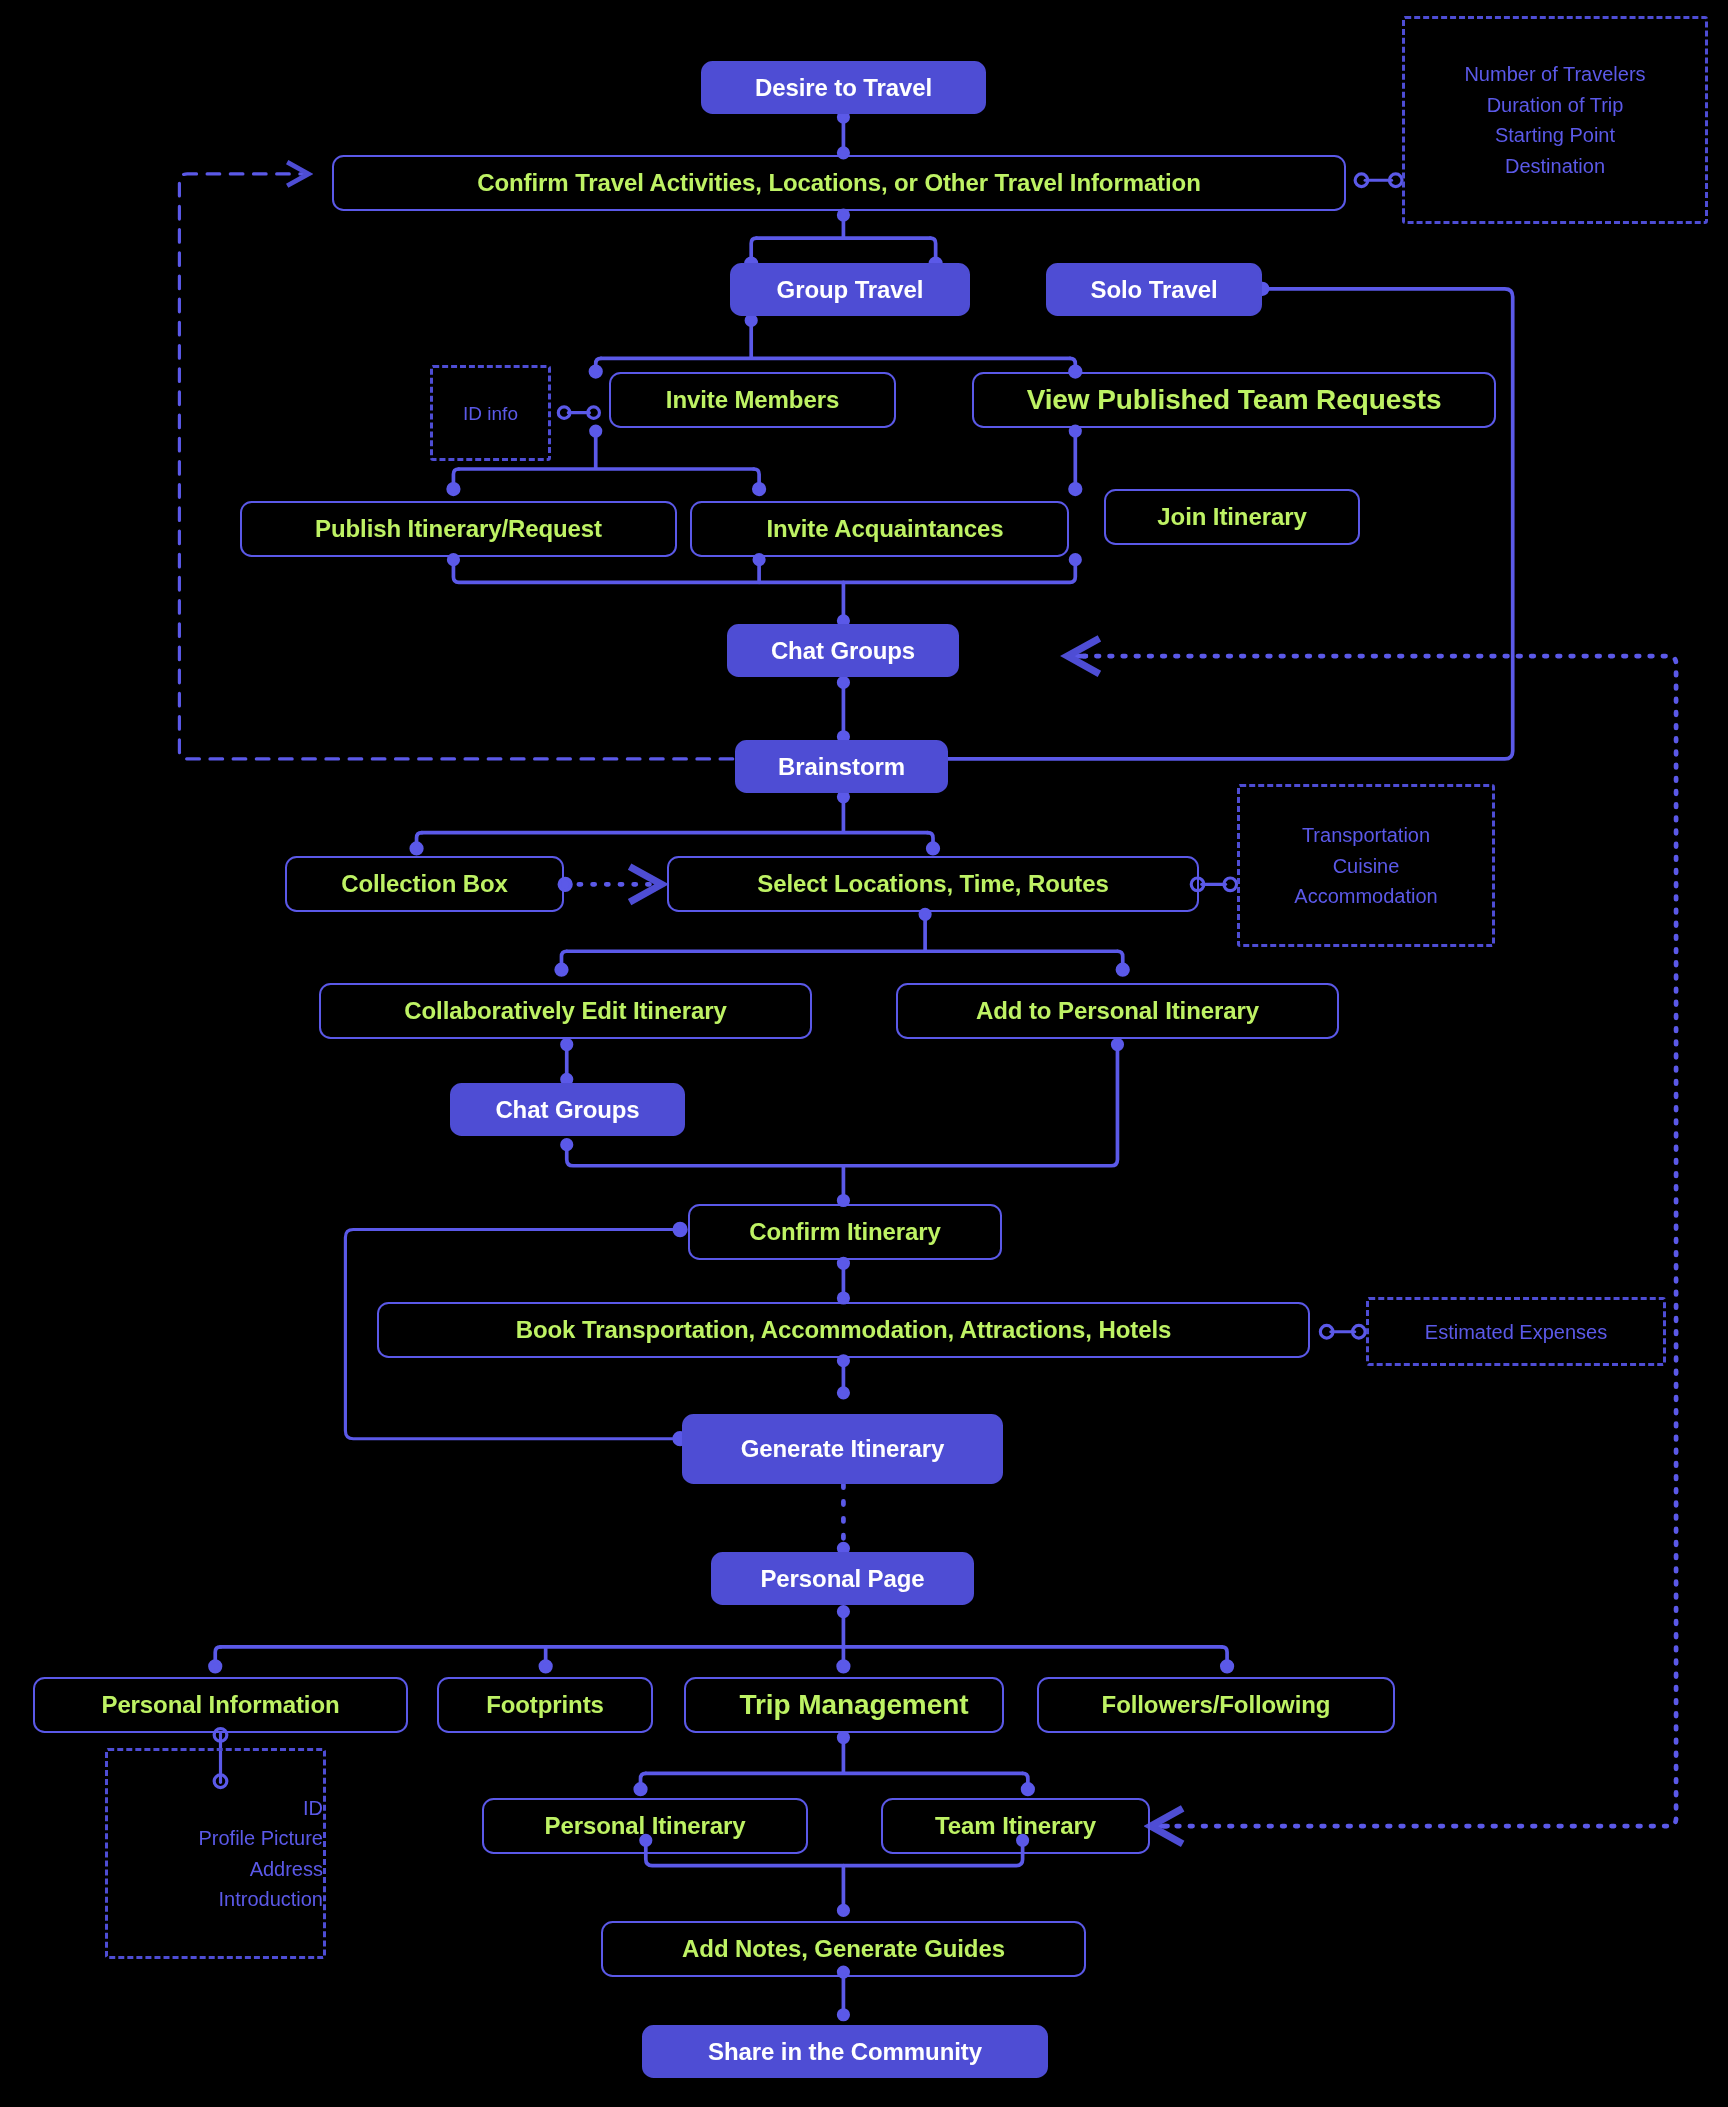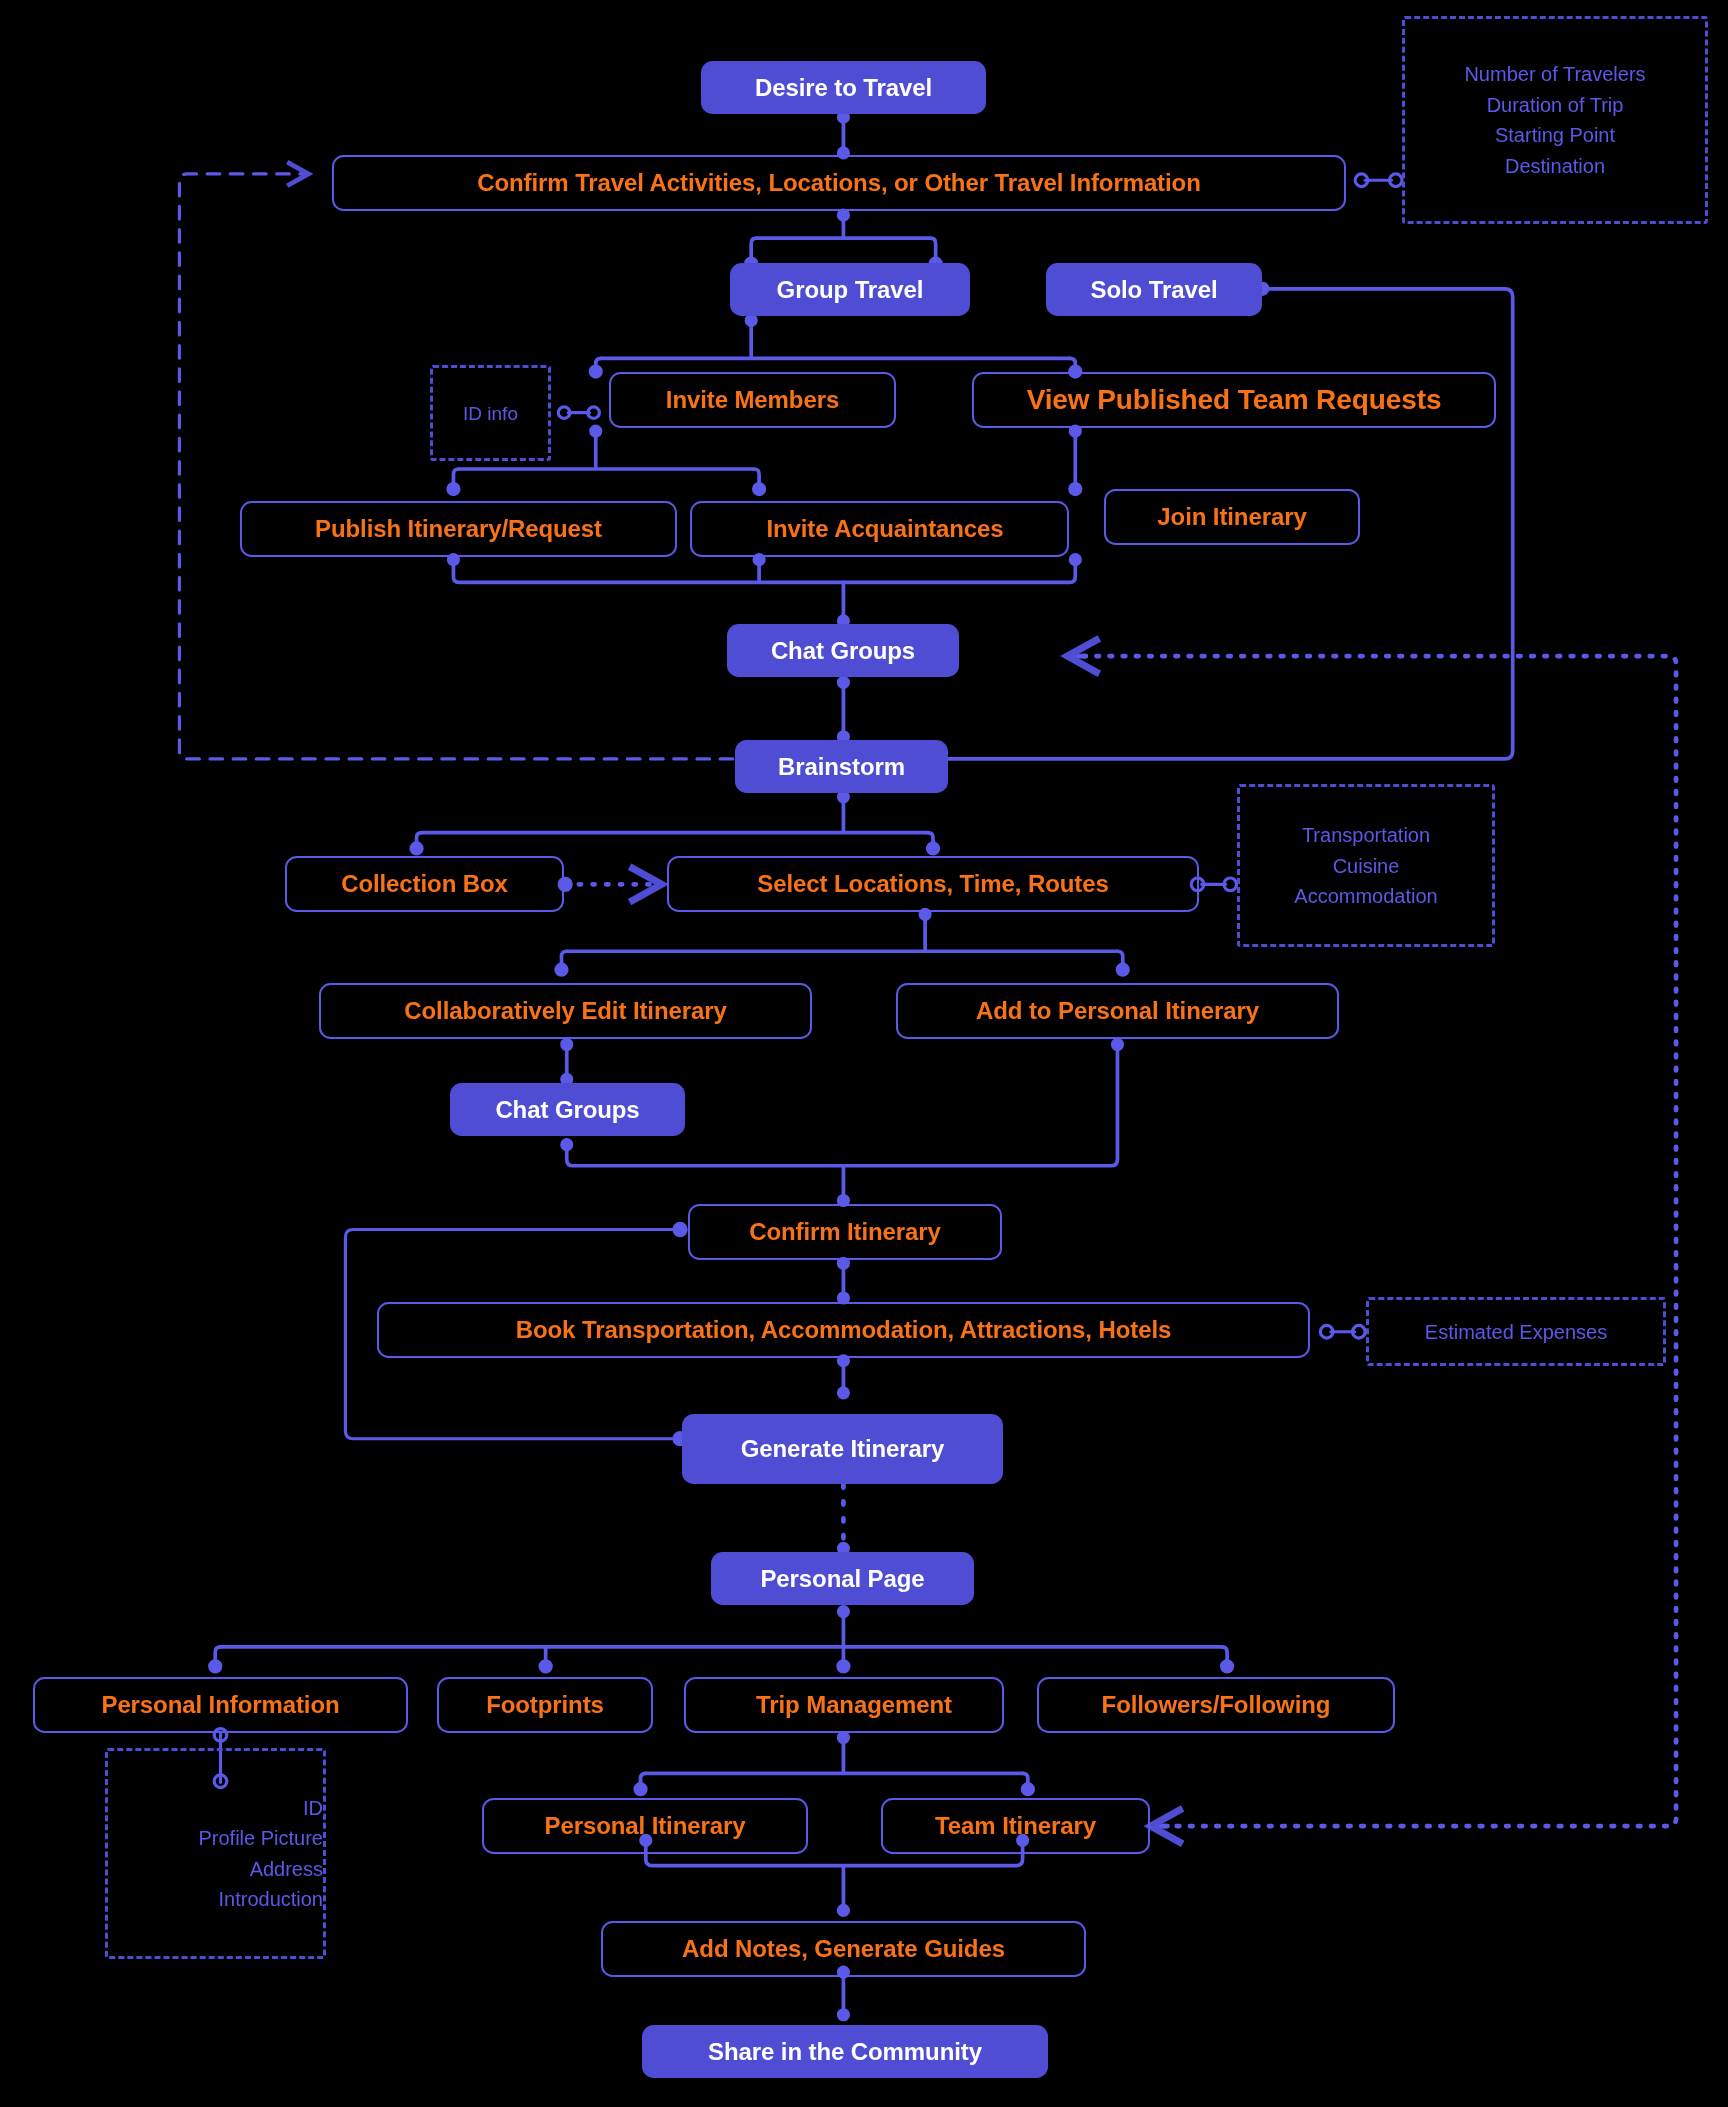--- a/index.html
+++ b/index.html
@@ -4,21 +4,21 @@
 <style>
   html,body{margin:0;padding:0;background:#000;}
   body{width:1729px;height:2108px;font-family:"Liberation Sans",sans-serif;}
   #stage{position:relative;width:1729px;height:2108px;background:#000;overflow:hidden;}
   svg#wires{position:absolute;left:0;top:0;width:1729px;height:2108px;pointer-events:none;}
 
   .node{position:absolute;box-sizing:border-box;display:flex;align-items:center;
         justify-content:center;text-align:center;white-space:nowrap;
         border-radius:11.6px;font-weight:bold;letter-spacing:-0.1px;line-height:1;}
   .node.filled{background:#4e4dd4;color:#fff;border:2.6px solid #4e4dd4;}
-  .node.outline{background:transparent;color:#f97316;border:2.6px solid #5b59e8;}
+  .node.outline{background:transparent;color:#bef264;border:2.6px solid #5b59e8;}
 
   .annot{position:absolute;box-sizing:border-box;border:3.2px dashed #4e4dd4;
          border-radius:3.2px;color:#5b59e8;display:flex;flex-direction:column;
          align-items:center;justify-content:center;gap:10.5px;
          font-size:20px;font-weight:400;background:transparent;}
   .annot.tight{gap:7.4px;}
   .annot .ln{line-height:1;}
 </style>
 </head>
 <body>
@@ -240,21 +240,21 @@
   <div class="node outline" style="left:377px;top:1302px;width:933px;height:56px;font-size:24px;">Book Transportation, Accommodation, Attractions, Hotels</div>
 
   <div class="node filled" style="left:682px;top:1414px;width:321px;height:70px;font-size:24px;">Generate Itinerary</div>
 
   <div class="node filled" style="left:711px;top:1552px;width:263px;height:53px;font-size:24px;">Personal Page</div>
 
   <div class="node outline" style="left:33px;top:1677px;width:375px;height:56px;font-size:24px;">Personal Information</div>
 
   <div class="node outline" style="left:437px;top:1677px;width:216px;height:56px;font-size:24px;">Footprints</div>
 
-  <div class="node outline" style="left:684px;top:1677px;width:320px;height:56px;font-size:24px;padding-left:20px;">Trip Management</div>
+  <div class="node outline" style="left:684px;top:1677px;width:320px;height:56px;font-size:28px;padding-left:20px;">Trip Management</div>
 
   <div class="node outline" style="left:1037px;top:1677px;width:358px;height:56px;font-size:24px;">Followers/Following</div>
 
   <div class="node outline" style="left:482px;top:1798px;width:326px;height:56px;font-size:24px;">Personal Itinerary</div>
 
   <div class="node outline" style="left:881px;top:1798px;width:269px;height:56px;font-size:24px;">Team Itinerary</div>
 
   <div class="node outline" style="left:601px;top:1921px;width:485px;height:56px;font-size:24px;">Add Notes, Generate Guides</div>
 
   <div class="node filled" style="left:642px;top:2025px;width:406px;height:53px;font-size:24px;">Share in the Community</div>

